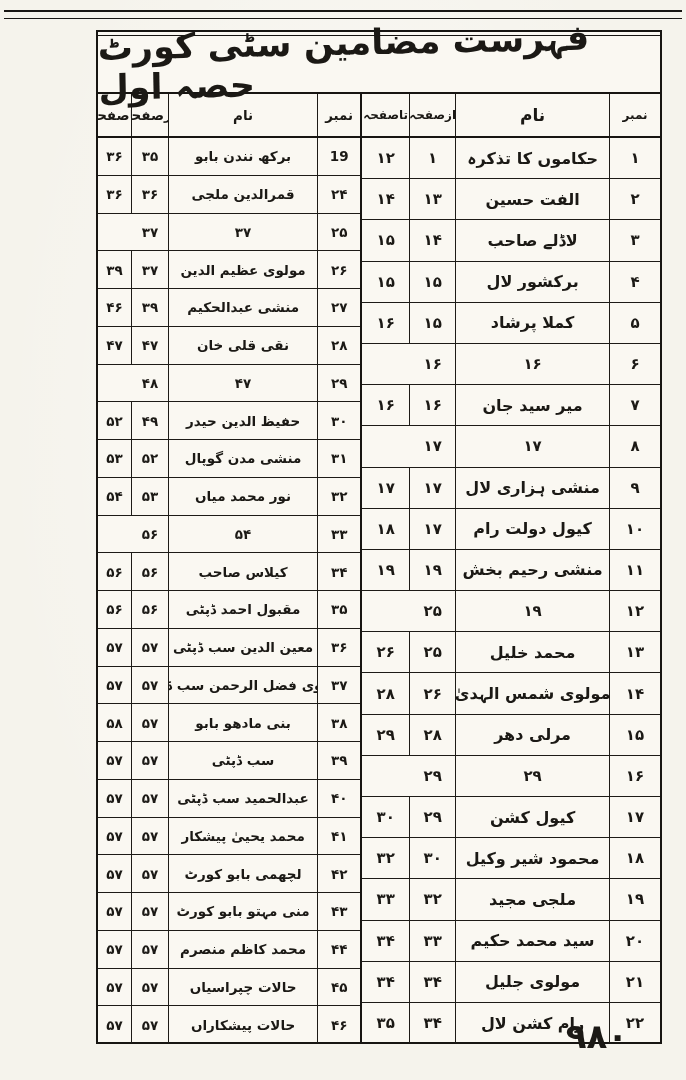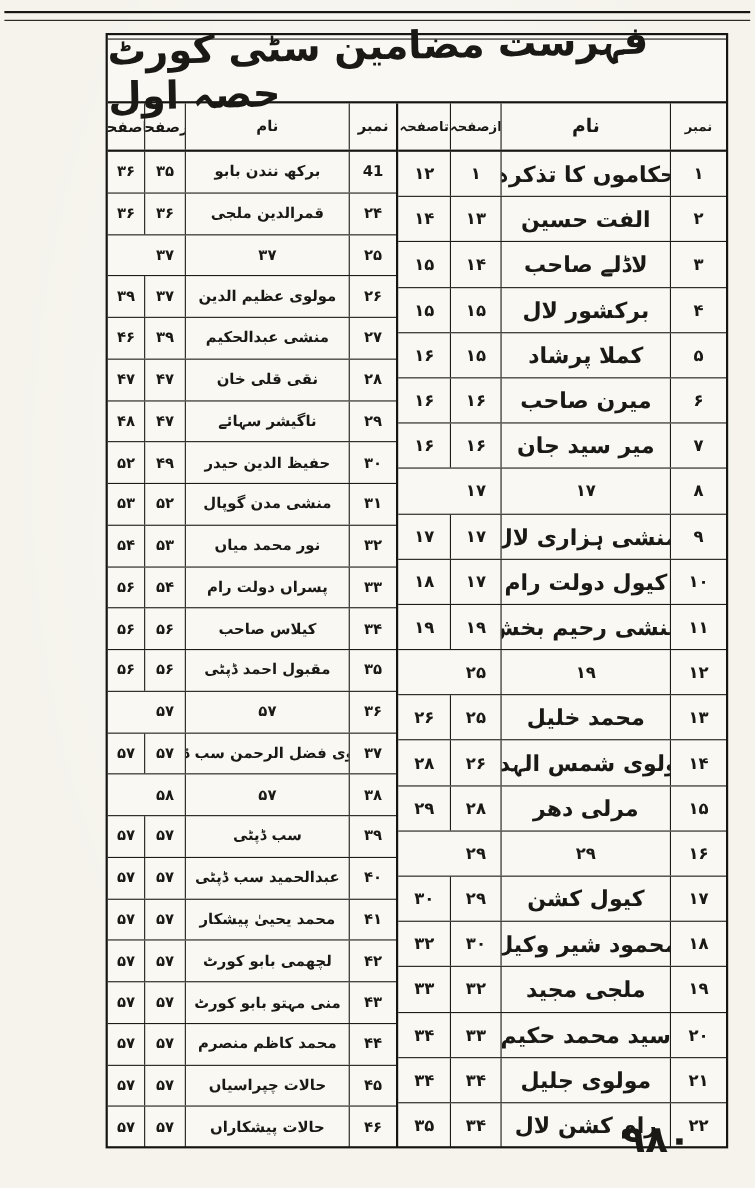--- a/index.html
+++ b/index.html
@@ -78,21 +78,21 @@
     box-sizing: border-box;
     overflow: hidden;
     text-align: center;
   }
   .cell + .cell { border-inline-start: 1.6px solid #1d1b17; }
   .cell.num  { font-size: 15px; font-weight: bold; }
   .cell.from, .cell.to { font-size: 15px; font-weight: bold; }
   .head .cell { font-size: 12px; white-space: nowrap; }
   .head .cell.name { font-size: 17px; text-align: center; }
   .cell.name {
-    font-size: 20px; font-weight: bold;
+    font-size: 16px; font-weight: bold;
     white-space: nowrap;
     padding: 0 3px;
   }
   .half.left .cell.name { font-size: 13.5px; }
   .half.left .cell.num, .half.left .cell.from, .half.left .cell.to { font-size: 13.5px; }
   .page-number {
     position: absolute;
     bottom: 24px; right: 58px;
     font-size: 34px; font-weight: bold;
     letter-spacing: 2px;
@@ -146,21 +146,20 @@
     <div class="cell to">۱۵</div>
   </div>
             <div class="row">
     <div class="cell num">۵</div>
     <div class="cell name">کملا پرشاد</div>
     <div class="cell from">۱۵</div>
     <div class="cell to">۱۶</div>
   </div>
             <div class="row">
     <div class="cell num">۶</div>
-    <div class="cell name">میرن صاحب</div>
     <div class="cell from">۱۶</div>
     <div class="cell to">۱۶</div>
   </div>
             <div class="row">
     <div class="cell num">۷</div>
     <div class="cell name">میر سید جان</div>
     <div class="cell from">۱۶</div>
     <div class="cell to">۱۶</div>
   </div>
             <div class="row">
@@ -255,21 +254,21 @@
 
       <section class="half left">
         <div class="row head">
           <div class="cell num">نمبر</div>
           <div class="cell name">نام</div>
           <div class="cell from">ازصفحہ</div>
           <div class="cell to">تاصفحہ</div>
         </div>
         <div class="rows">
             <div class="row">
-    <div class="cell num">41</div>
+    <div class="cell num">19</div>
     <div class="cell name">برکھ نندن بابو</div>
     <div class="cell from">۳۵</div>
     <div class="cell to">۳۶</div>
   </div>
             <div class="row">
     <div class="cell num">۲۴</div>
     <div class="cell name">قمرالدین ملجی</div>
     <div class="cell from">۳۶</div>
     <div class="cell to">۳۶</div>
   </div>
@@ -291,21 +290,20 @@
     <div class="cell to">۴۶</div>
   </div>
             <div class="row">
     <div class="cell num">۲۸</div>
     <div class="cell name">نقی قلی خان</div>
     <div class="cell from">۴۷</div>
     <div class="cell to">۴۷</div>
   </div>
             <div class="row">
     <div class="cell num">۲۹</div>
-    <div class="cell name">ناگیشر سہائے</div>
     <div class="cell from">۴۷</div>
     <div class="cell to">۴۸</div>
   </div>
             <div class="row">
     <div class="cell num">۳۰</div>
     <div class="cell name">حفیظ الدین حیدر</div>
     <div class="cell from">۴۹</div>
     <div class="cell to">۵۲</div>
   </div>
             <div class="row">
@@ -315,49 +313,50 @@
     <div class="cell to">۵۳</div>
   </div>
             <div class="row">
     <div class="cell num">۳۲</div>
     <div class="cell name">نور محمد میاں</div>
     <div class="cell from">۵۳</div>
     <div class="cell to">۵۴</div>
   </div>
             <div class="row">
     <div class="cell num">۳۳</div>
-    <div class="cell name">پسراں دولت رام</div>
     <div class="cell from">۵۴</div>
     <div class="cell to">۵۶</div>
   </div>
             <div class="row">
     <div class="cell num">۳۴</div>
     <div class="cell name">کیلاس صاحب</div>
     <div class="cell from">۵۶</div>
     <div class="cell to">۵۶</div>
   </div>
             <div class="row">
     <div class="cell num">۳۵</div>
     <div class="cell name">مقبول احمد ڈپٹی</div>
     <div class="cell from">۵۶</div>
     <div class="cell to">۵۶</div>
   </div>
             <div class="row">
     <div class="cell num">۳۶</div>
+    <div class="cell name">معین الدین سب ڈپٹی</div>
     <div class="cell from">۵۷</div>
     <div class="cell to">۵۷</div>
   </div>
             <div class="row">
     <div class="cell num">۳۷</div>
     <div class="cell name">مولوی فضل الرحمن سب ڈپٹی</div>
     <div class="cell from">۵۷</div>
     <div class="cell to">۵۷</div>
   </div>
             <div class="row">
     <div class="cell num">۳۸</div>
+    <div class="cell name">بنی مادھو بابو</div>
     <div class="cell from">۵۷</div>
     <div class="cell to">۵۸</div>
   </div>
             <div class="row">
     <div class="cell num">۳۹</div>
     <div class="cell name">سب ڈپٹی</div>
     <div class="cell from">۵۷</div>
     <div class="cell to">۵۷</div>
   </div>
             <div class="row">

